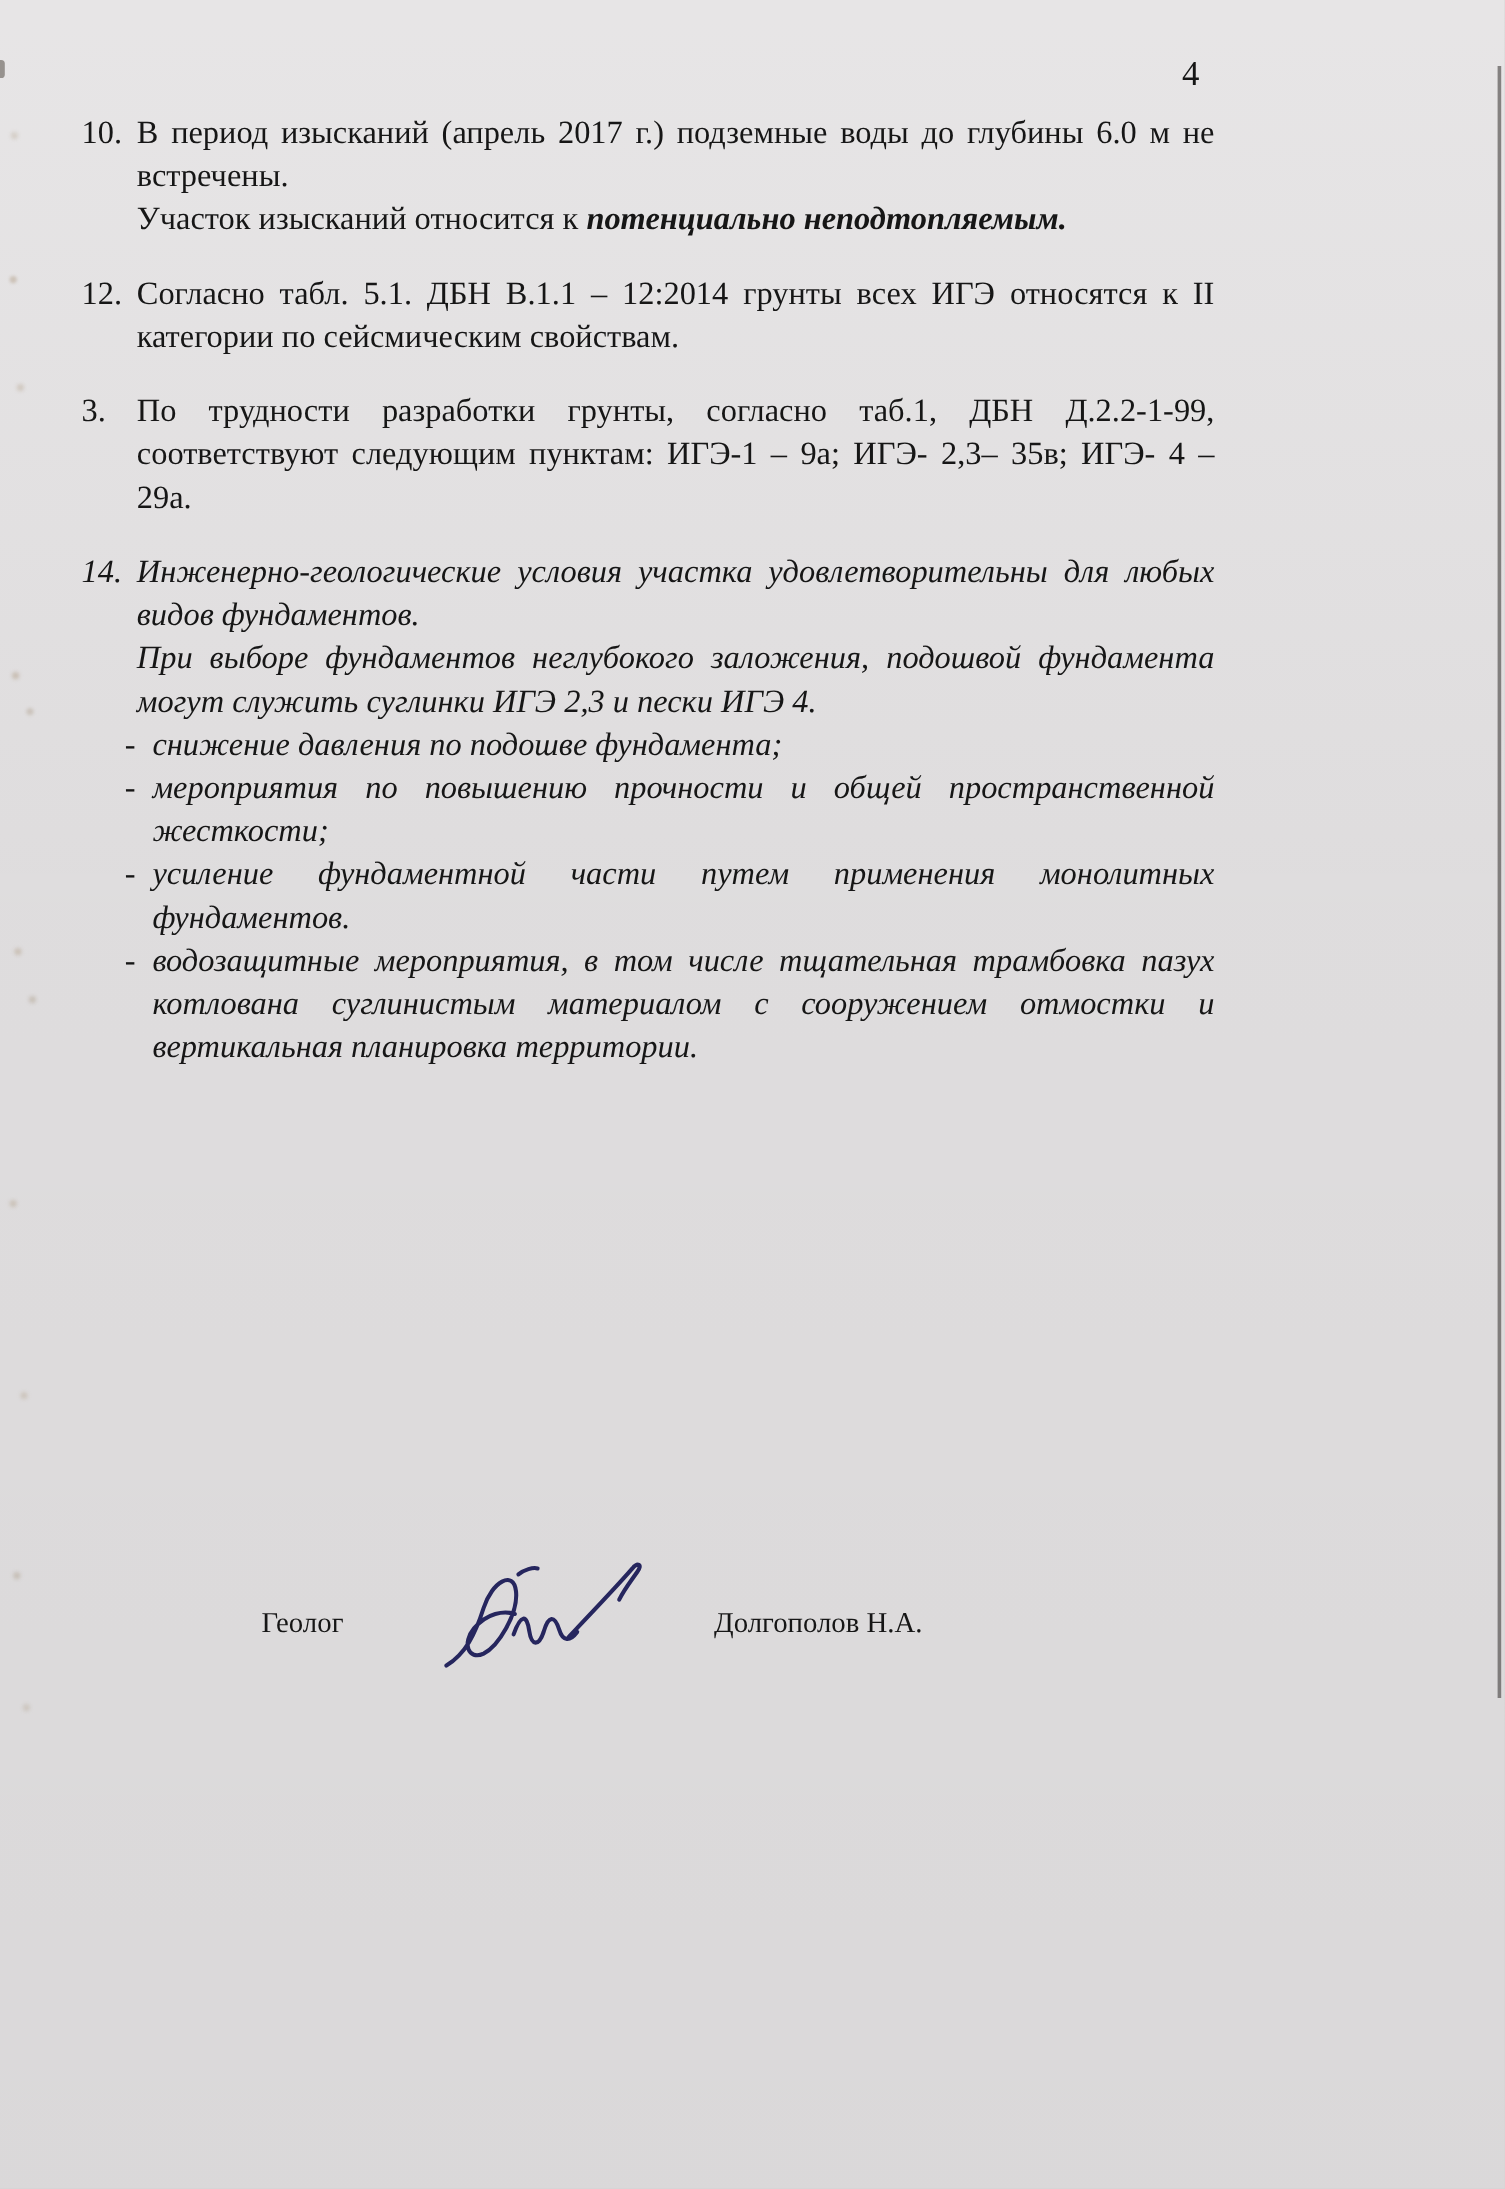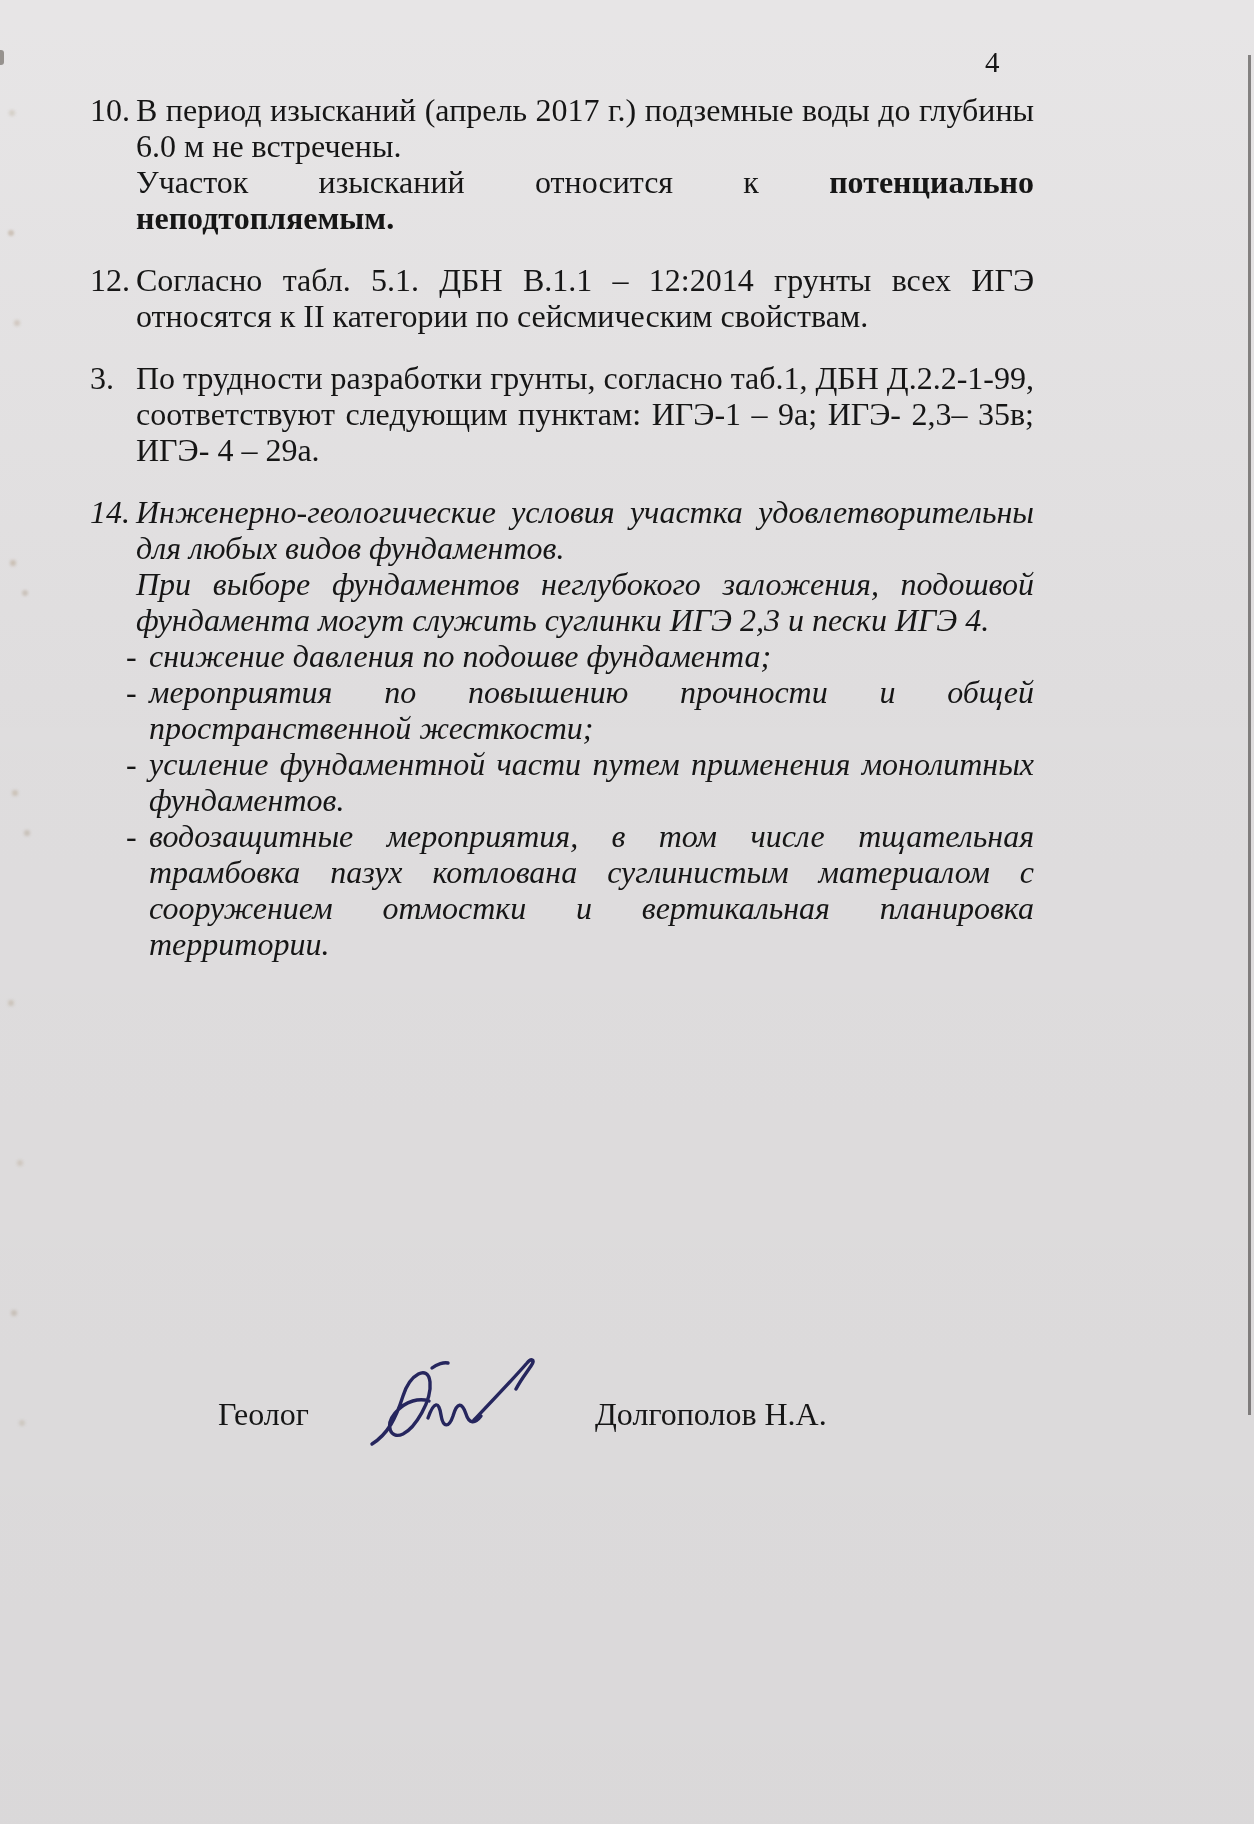--- a/index.html
+++ b/index.html
@@ -16,35 +16,35 @@
     content:"";position:absolute;inset:0;
     background:linear-gradient(180deg,rgba(255,255,255,.15),rgba(0,0,0,.02) 40%,rgba(0,0,0,.04));
     pointer-events:none;
   }
   .page-number{
     position:absolute;top:46px;left:985px;
     font-size:29px;line-height:32px;
   }
   .doc{
     position:absolute;left:68px;top:92px;width:944px;
-    font-size:32px;line-height:36px;margin-left:22px;
+    font-size:27px;line-height:36px;
   }
   .item{position:relative;padding-left:46px;margin-bottom:26px;text-align:justify;}
   .item:last-child{margin-bottom:0;font-style:italic;}
   .item .num{position:absolute;left:0;top:0;width:44px;text-indent:0;}
   .para{text-align:justify;}
-  .italic{font-weight:bold;}
+  .italic{font-style:italic;font-weight:bold;}
   .bullet{
     position:relative;
     margin-left:-16px;
     padding-left:29px;
     text-align:justify;
   }
   .bullet .marker{position:absolute;left:6px;top:0;}
-  .sig-row{position:absolute;left:0;top:1392px;width:1092px;height:120px;font-size:32px;}
+  .sig-row{position:absolute;left:0;top:1336px;width:1092px;height:120px;font-size:24px;}
   .sig-role{position:absolute;left:218px;top:4px;}
   .sig-name{position:absolute;left:595px;top:4px;}
   .sig-img{position:absolute;left:362px;top:-38px;width:195px;height:100px;}
   
   .edge-line{
     position:absolute;left:1248px;top:55px;width:3px;height:1360px;
     background:#34312f;opacity:.55;filter:blur(.4px);
   }
   .corner-notch{
     position:absolute;left:0;top:50px;width:4px;height:15px;

